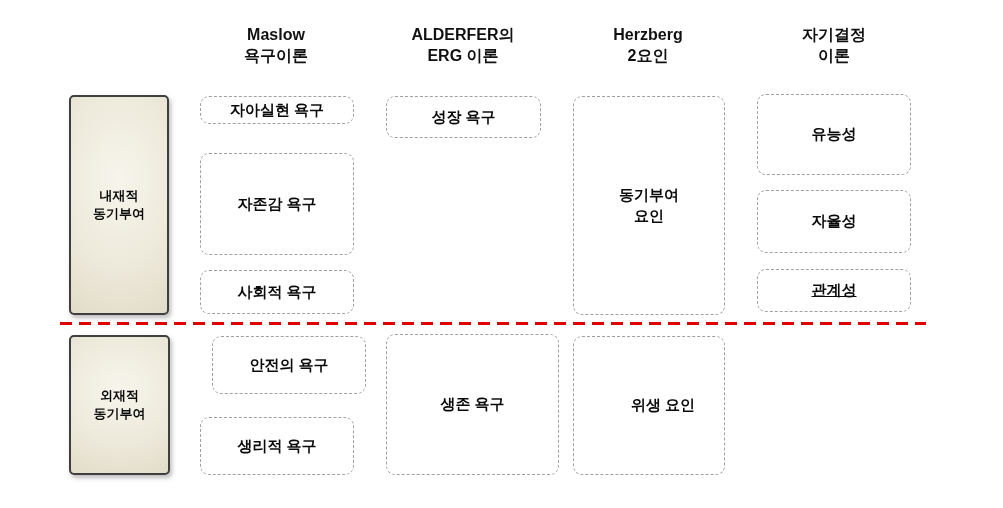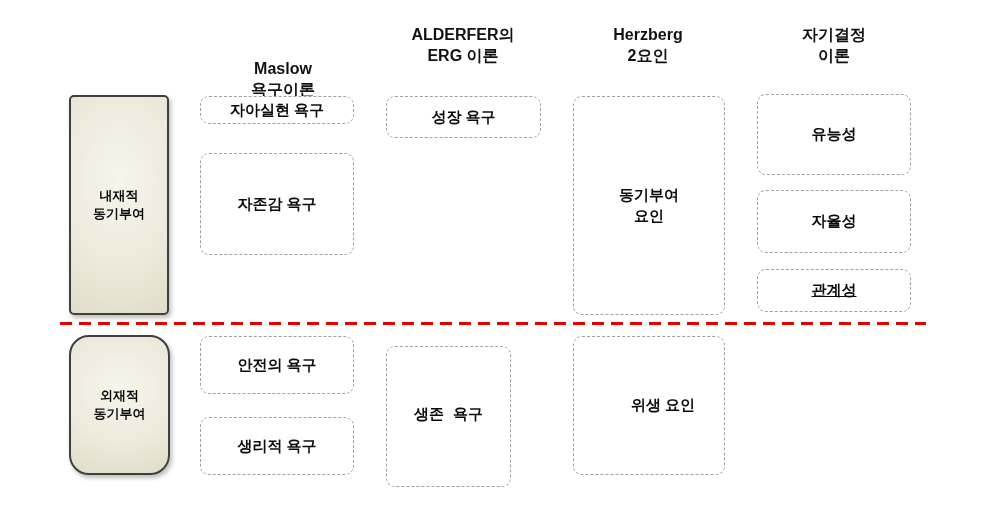--- a/index.html
+++ b/index.html
@@ -69,41 +69,42 @@
     background: repeating-linear-gradient(90deg,
       #e00000 0px, #e00000 12px,
       transparent 12px, transparent 19px);
   }
 </style>
 </head>
 <body>
 
 <div class="canvas">
 
-  <div class="col-header" style="left:198px;margin-top:34px;">Maslow
+  <div class="col-header" style="left:191px;">Maslow
 욕구이론</div>
   <div class="col-header" style="left:378px;">ALDERFER의
 ERG 이론</div>
   <div class="col-header" style="left:563px;">Herzberg
 2요인</div>
   <div class="col-header" style="left:749px;">자기결정
 이론</div>
 
   <div class="label-box" style="left:69px;top:95px;width:100px;height:220px;">내재적
 동기부여</div>
-  <div class="label-box" style="left:69px;top:335px;width:101px;height:140px;border-radius:20px;">외재적
+  <div class="label-box" style="left:69px;top:335px;width:101px;height:140px;">외재적
 동기부여</div>
 
   <div class="dashed-box" style="left:200px;top:96px;width:154px;height:28px;">자아실현 욕구</div>
   <div class="dashed-box" style="left:200px;top:153px;width:154px;height:102px;">자존감 욕구</div>
-  <div class="dashed-box" style="left:200px;top:336px;width:154px;height:58px;">안전의 욕구</div>
+  <div class="dashed-box" style="left:200px;top:270px;width:154px;height:44px;">사회적 욕구</div>
+  <div class="dashed-box" style="left:212px;top:336px;width:154px;height:58px;">안전의 욕구</div>
   <div class="dashed-box" style="left:200px;top:417px;width:154px;height:58px;">생리적 욕구</div>
 
   <div class="dashed-box" style="left:386px;top:96px;width:155px;height:42px;">성장 욕구</div>
-  <div class="dashed-box" style="left:386px;top:346px;width:125px;height:141px;font-family:Liberation Mono, monospace;">생존 욕구</div>
+  <div class="dashed-box" style="left:386px;top:334px;width:173px;height:141px;">생존 욕구</div>
 
   <div class="dashed-box" style="left:573px;top:96px;width:152px;height:219px;">동기부여
 요인</div>
   <div class="dashed-box" style="left:573px;top:336px;width:152px;height:139px;padding-left:28px;">위생 요인</div>
 
   <div class="dashed-box" style="left:757px;top:94px;width:154px;height:81px;">유능성</div>
   <div class="dashed-box" style="left:757px;top:190px;width:154px;height:63px;">자율성</div>
   <div class="dashed-box" style="left:757px;top:269px;width:154px;height:43px;text-decoration:underline;">관계성</div>
 
   <div class="red-divider"></div>

